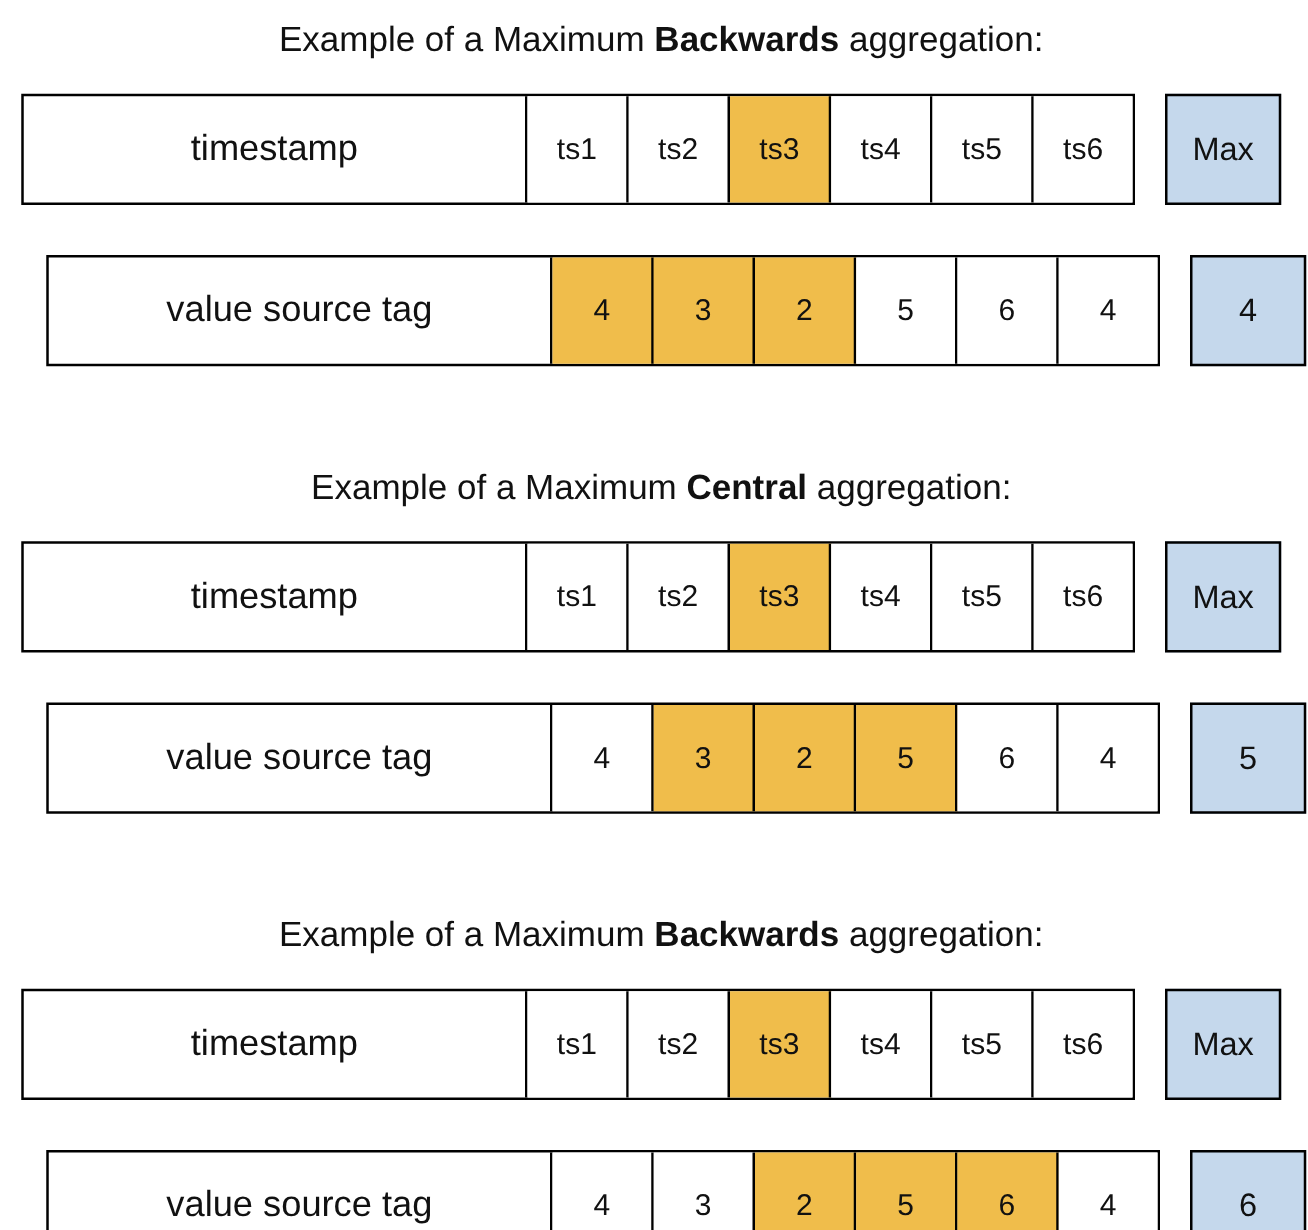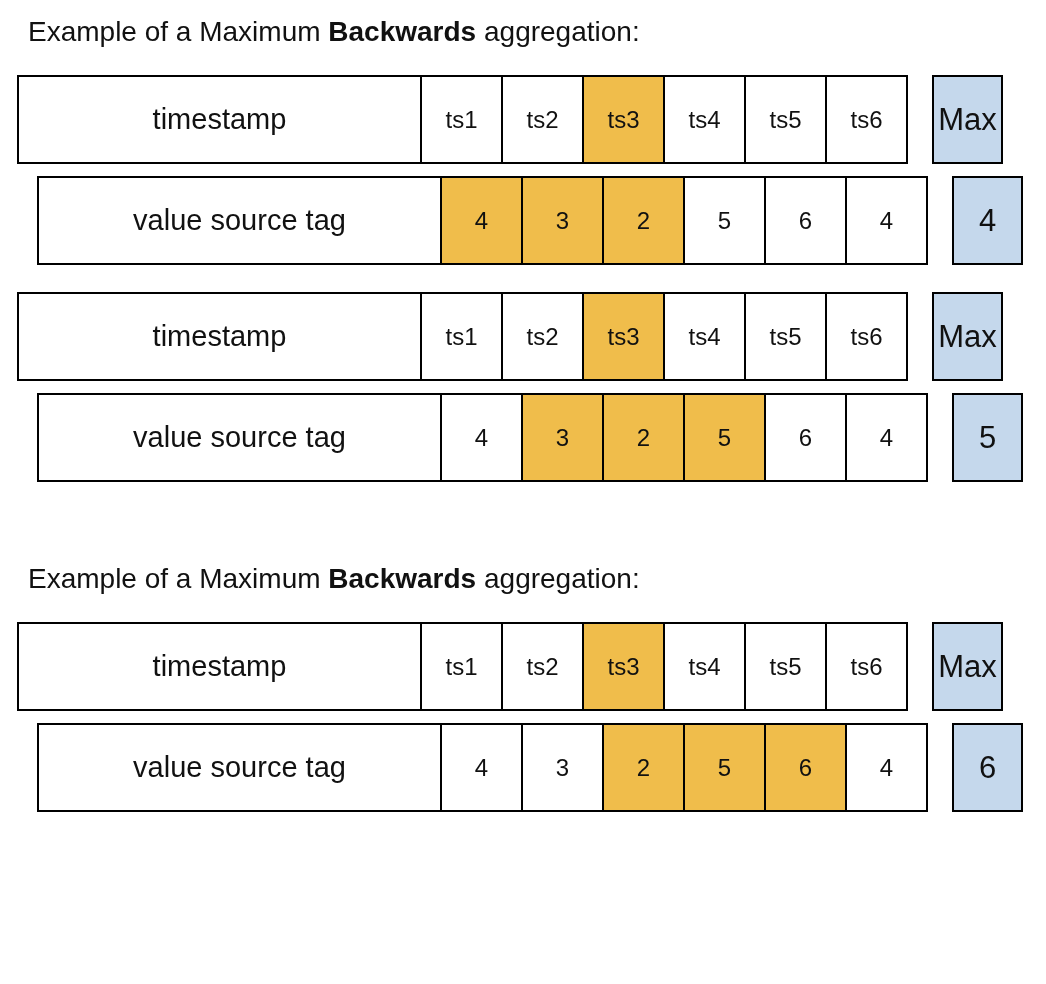--- a/index.html
+++ b/index.html
@@ -15,32 +15,33 @@
     height: 984px;
     background: var(--c-background, #fff);
     overflow: hidden;
   }
   .section-title {
     margin: 0 16px 0 28px;
     font-size: 28px;
     line-height: 32px;
     font-weight: 400;
     white-space: nowrap;
+    text-align: center;
   }
   .section-title .emph { font-weight: 700; }
   .mt-first  { margin-top: 16px; }
   .mt-title  { margin-top: 81px; }
   .row {
     display: flex;
     align-items: stretch;
     margin-left: 17px;
     height: 89px;
   }
   .mt-row1 { margin-top: 27px; }
-  .mt-row2 { margin-top: 12px; padding-left: 20px; }
+  .mt-row2 { margin-top: 40px; padding-left: 20px; }
   .strip {
     box-sizing: border-box;
     display: flex;
     width: 891px;
     border: 2px solid var(--c-border, #000);
     background: #fff;
   }
   .label-cell {
     box-sizing: border-box;
     width: 403px;
@@ -59,28 +60,28 @@
     display: flex;
     align-items: center;
     justify-content: center;
     font-size: 24px;
     background: #fff;
   }
   .cell:last-child { border-right: none; }
   .cell[data-hl="true"] { background: var(--c-highlight, #F0BD4B); }
   .result-box {
     box-sizing: border-box;
-    width: 71px;
+    width: 93px;
     margin-left: 24px;
     border: 2px solid var(--c-border, #000);
     background: var(--c-result, #C5D8EC);
     display: flex;
     align-items: center;
     justify-content: center;
-    font-size: 31px;
+    font-size: 26px;
   }
 </style>
 </head>
 <body>
 
 <div id="canvas">
 
   <div>
     <p class="section-title mt-first"><span>Example of a Maximum </span><span class="emph">Backwards</span><span> aggregation:</span></p>
 
@@ -105,20 +106,21 @@
         <div class="cell" data-hl="true">2</div>
         <div class="cell" data-hl="false">5</div>
         <div class="cell" data-hl="false">6</div>
         <div class="cell" data-hl="false">4</div>
       </div>
       <div class="result-box">4</div>
     </div>
   </div>
 
   <div>
+    <p class="section-title mt-title"><span>Example of a Maximum </span><span class="emph">Central</span><span> aggregation:</span></p>
 
     <div class="row mt-row1">
       <div class="strip">
         <div class="label-cell">timestamp</div>
         <div class="cell" data-hl="false">ts1</div>
         <div class="cell" data-hl="false">ts2</div>
         <div class="cell" data-hl="true">ts3</div>
         <div class="cell" data-hl="false">ts4</div>
         <div class="cell" data-hl="false">ts5</div>
         <div class="cell" data-hl="false">ts6</div>

